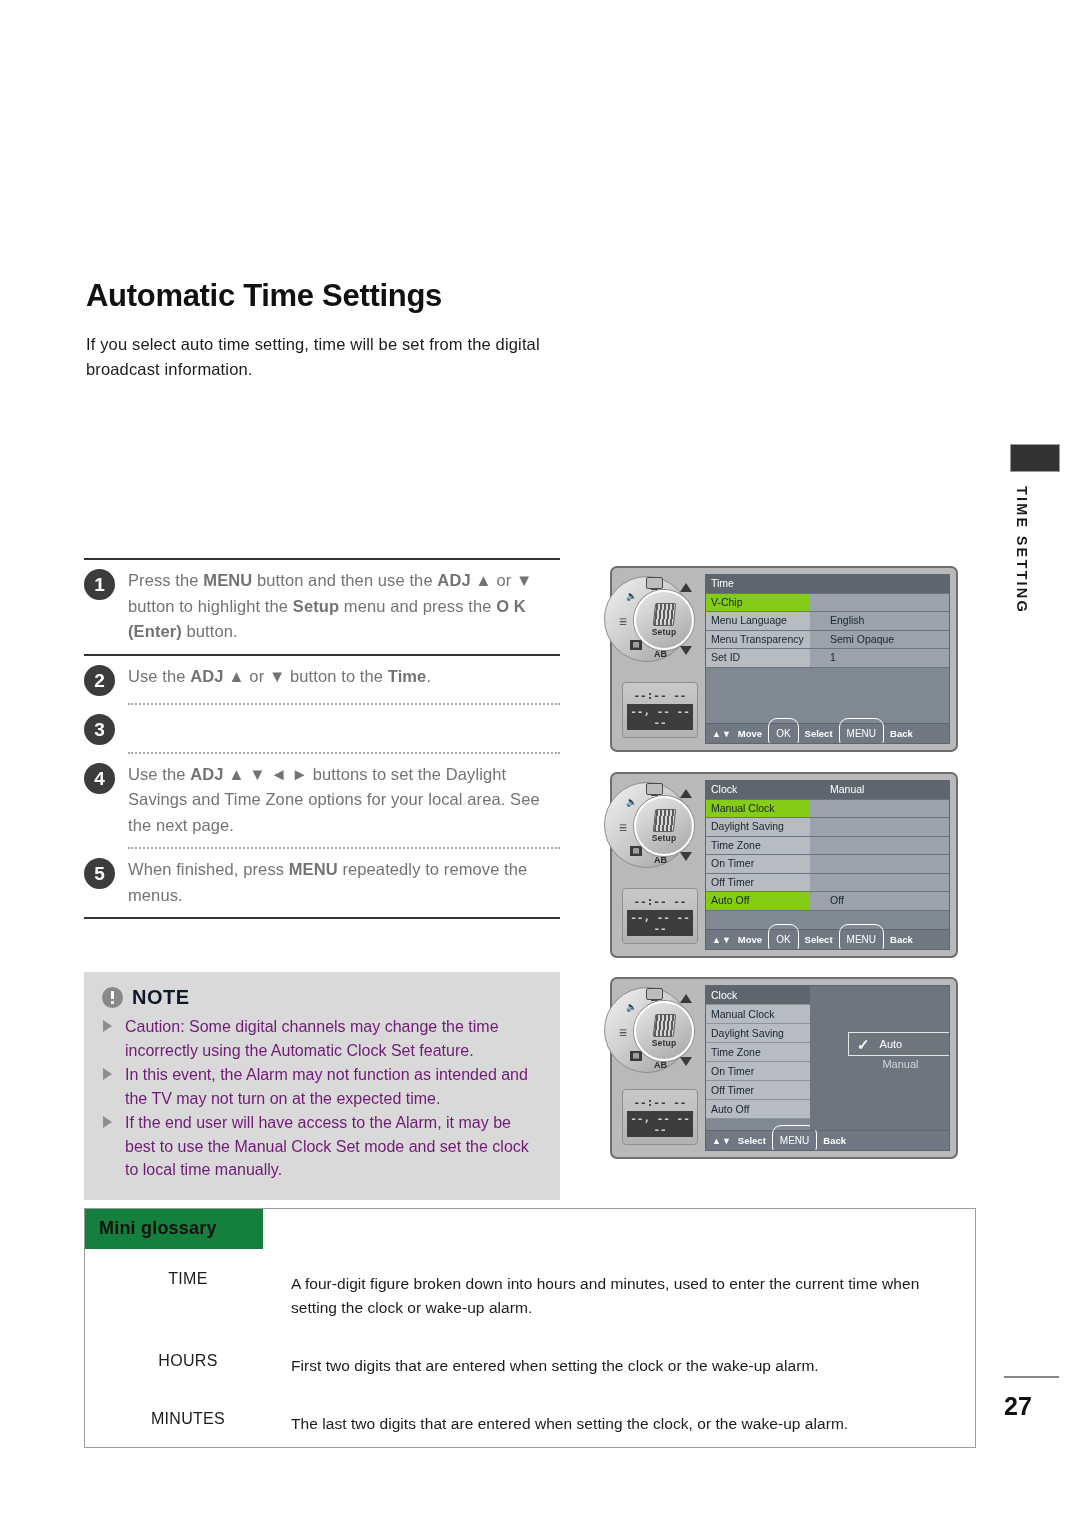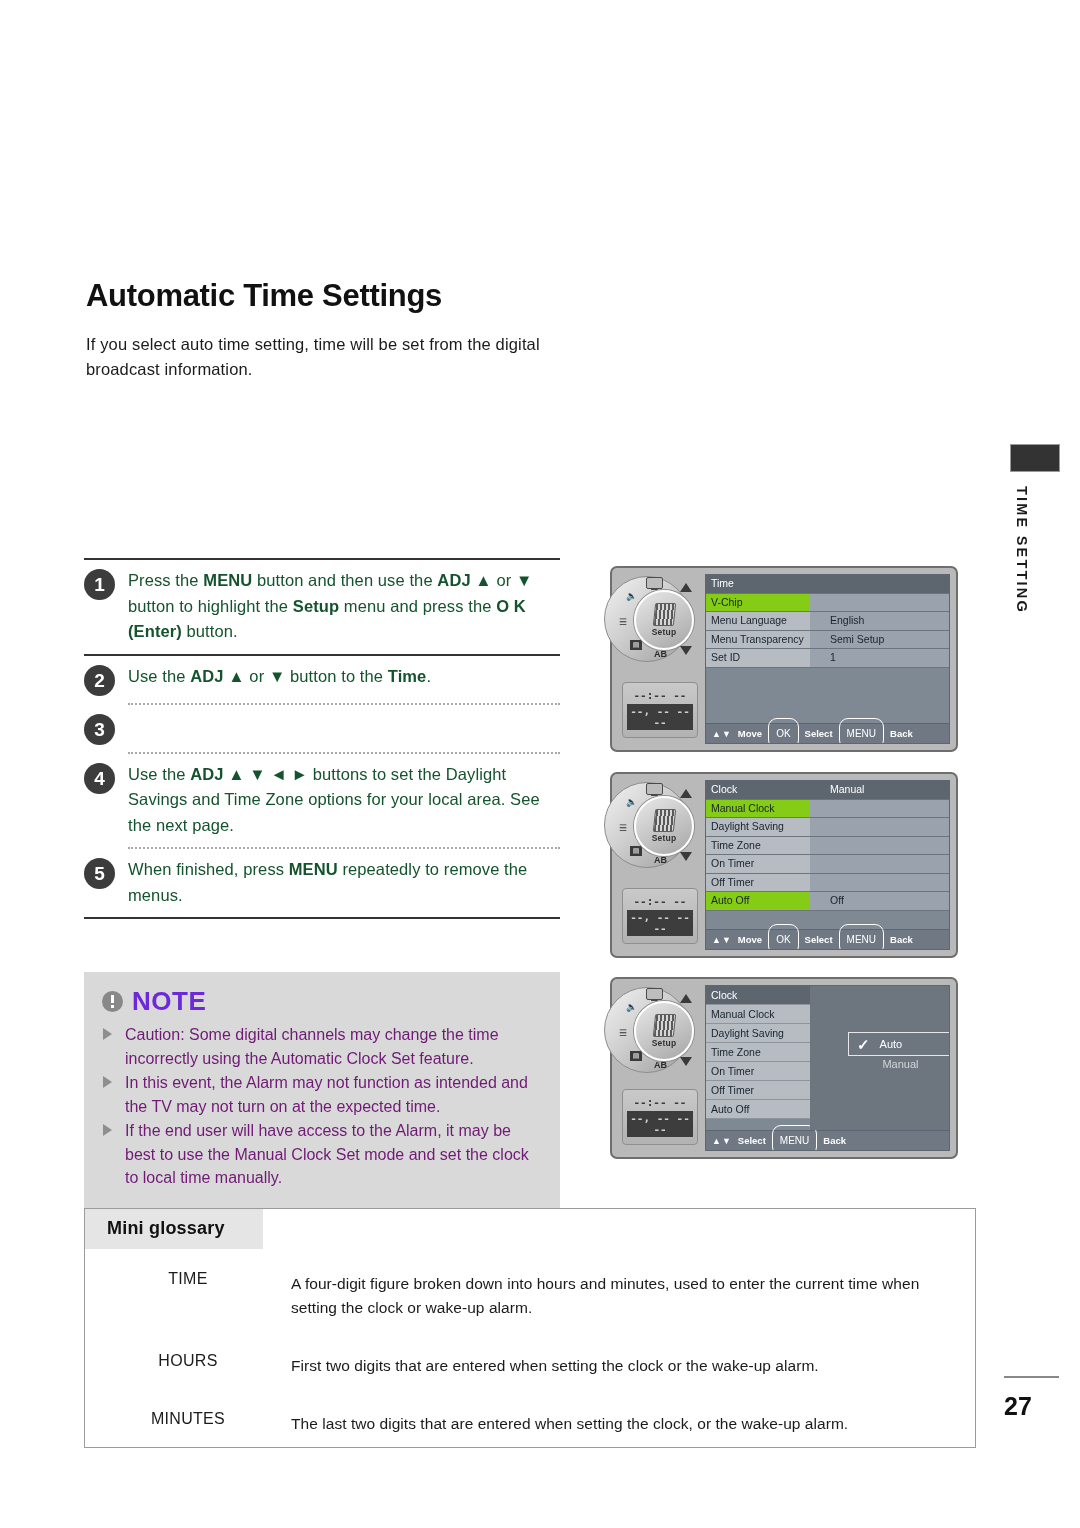--- a/index.html
+++ b/index.html
@@ -93,21 +93,21 @@
     background: #3c3c3c;
     color: #ffffff;
     font-size: 19px;
     font-weight: bold;
     line-height: 31px;
     text-align: center;
   }
   .step-text {
     font-size: 16.5px;
     line-height: 25.5px;
-    color: #14532d;
+    color: #737373;
     letter-spacing: 0.1px;
   }
   .step-text b { font-weight: bold; }
 
   
   .note-box {
     position: absolute;
     left: 84px;
     top: 972px;
     width: 476px;
@@ -137,24 +137,24 @@
     background: #ffffff;
   }
   .note-icon::after {
     content: "";
     position: absolute;
     left: 9px; top: 14px;
     width: 3px; height: 3px;
     background: #ffffff;
   }
   .note-title {
-    font-size: 26px;
+    font-size: 20px;
     font-weight: bold;
     letter-spacing: 0.5px;
-    color: #6d28d9;
+    color: #0f172a;
   }
   .note-item {
     position: relative;
     padding-left: 23px;
     font-size: 16px;
     line-height: 23.5px;
     color: #701a75;
     margin-top: 1px;
   }
   .note-item .tri {
@@ -171,23 +171,23 @@
   .glossary {
     position: absolute;
     left: 84px;
     top: 1208px;
     width: 892px;
     border: 1px solid #9b9b9b;
     box-sizing: border-box;
     background: #fff;
   }
   .glossary-head {
-    background: #e5e5e5;
+    background: #15803d;
     width: 178px;
-    padding: 9px 0 10px 22px;
+    padding: 9px 0 10px 14px;
     box-sizing: border-box;
     font-size: 18px;
     font-weight: bold;
     color: #111;
     letter-spacing: 0.2px;
   }
   .gloss-row {
     display: flex;
     align-items: flex-start;
     padding: 11px 0 11px 0;
@@ -574,21 +574,21 @@
       <div class="osd-row dimlab">
         <div class="lab">V-Chip</div>
         <div class="val"></div>
       </div>
       <div class="osd-row">
         <div class="lab">Menu Language</div>
         <div class="val">English</div>
       </div>
       <div class="osd-row">
         <div class="lab">Menu Transparency</div>
-        <div class="val">Semi Setup</div>
+        <div class="val">Semi Opaque</div>
       </div>
       <div class="osd-row">
         <div class="lab">Set ID</div>
         <div class="val">1</div>
       </div>
       <div class="osd-fill"></div>
     </div>
     <div class="osd-bar">
       <span class="arrs">▲▼</span>
       <span class="txt">Move</span>

